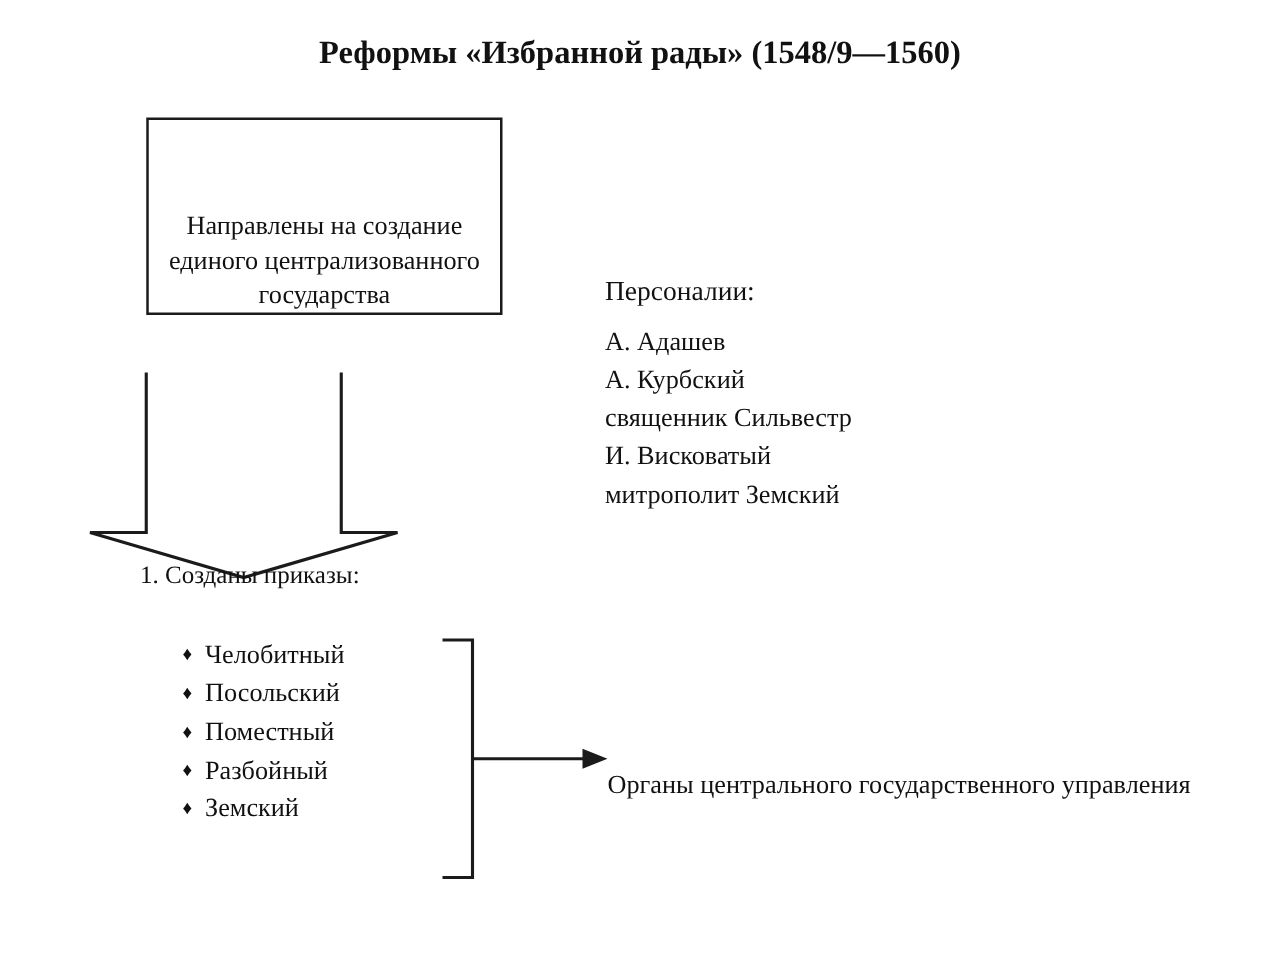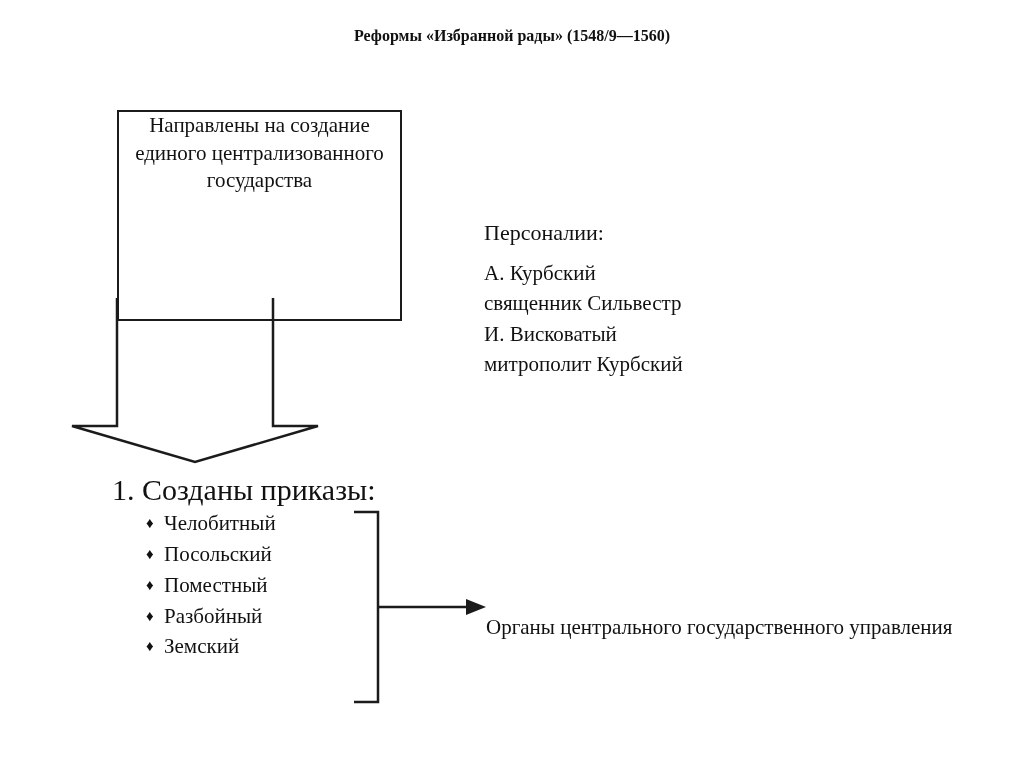--- a/index.html
+++ b/index.html
@@ -31,37 +31,37 @@
     text-align: center;
   }
   .title-main {
     font-size: 25px;
     font-weight: bold;
     letter-spacing: 0.2px;
     line-height: 1.15;
     text-transform: uppercase;
   }
   .title-sub {
-    font-size: 16px;
+    font-size: 26px;
     font-weight: bold;
     line-height: 1.2;
     margin-top: 4px;
   }
 
   
   .goal-box {
     position: absolute;
     left: 117px;
-    top: 110px;
+    top: 94px;
     width: 285px;
-    height: 211px;
+    height: 158px;
     border: 2px solid #1b1b1b;
     box-sizing: border-box;
     display: flex;
-    align-items: flex-start;
+    align-items: flex-end;
     justify-content: center;
     text-align: center;
   }
   .goal-text {
     font-size: 21px;
     line-height: 1.32;
     padding: 0 10px;
   }
 
   
@@ -93,22 +93,22 @@
   }
   .persons-list li {
     font-size: 21px;
     line-height: 1.45;
   }
 
   
   .section-one-title {
     position: absolute;
     left: 112px;
-    top: 473px;
-    font-size: 30px;
+    top: 449px;
+    font-size: 20px;
     font-family: Liberation Serif, serif;
   }
   .prikazy-list {
     position: absolute;
     left: 146px;
     top: 508px;
     list-style: none;
     margin: 0;
     padding: 0;
   }
@@ -159,24 +159,25 @@
 
   <div class="arrow-down">
     <svg width="380" height="168" viewBox="0 0 380 168" xmlns="http://www.w3.org/2000/svg">
       <polyline points="47,2 47,130 2,130 125,166 248,130 203,130 203,2" fill="none" stroke="#1b1b1b" stroke-width="2.5" stroke-linejoin="miter" stroke-linecap="butt"></polyline>
     </svg>
   </div>
 
   <div class="persons">
     <div class="persons-title">Персоналии:</div>
     <ul class="persons-list">
+      <li>А. Адашев</li>
       <li>А. Курбский</li>
       <li>священник Сильвестр</li>
       <li>И. Висковатый</li>
-      <li>митрополит Курбский</li>
+      <li>митрополит Земский</li>
     </ul>
   </div>
 
   <div class="section-one-title">1. Созданы приказы:</div>
 
   <ul class="prikazy-list">
     <li><span class="diamond">♦</span><span>Челобитный</span></li>
     <li><span class="diamond">♦</span><span>Посольский</span></li>
     <li><span class="diamond">♦</span><span>Поместный</span></li>
     <li><span class="diamond">♦</span><span>Разбойный</span></li>

